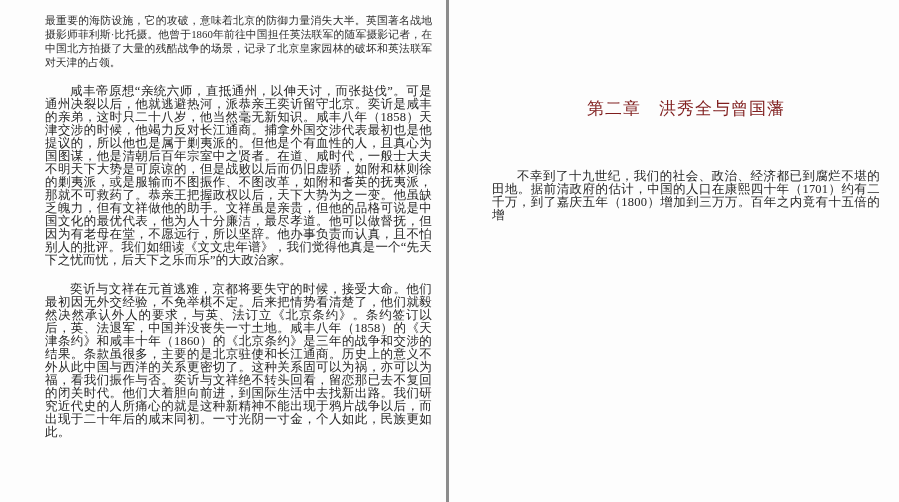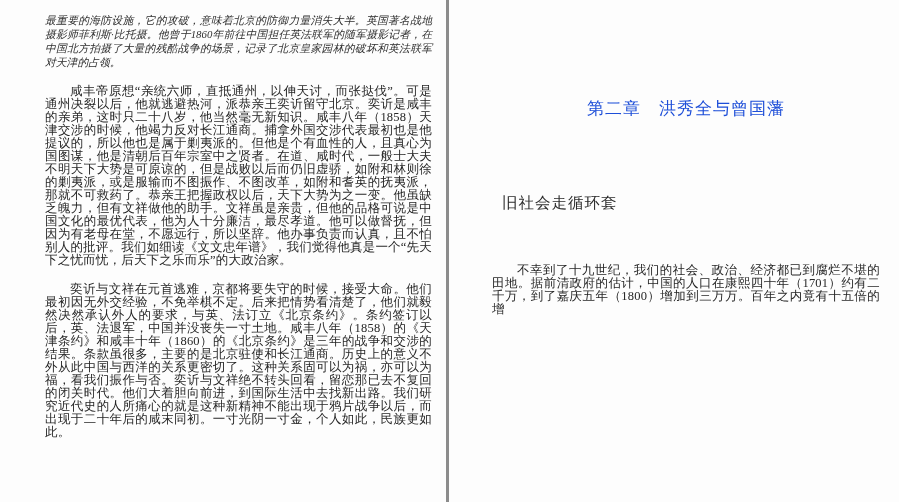--- a/index.html
+++ b/index.html
@@ -35,39 +35,38 @@
     left: 492px;
     top: 0;
     width: 388px;
   }
   .caption {
     margin: 0 0 3px 0;
     font-size: 10.8px;
     line-height: 14px;
     text-align: justify;
     color: #2e2e2e;
-    font-style: italic;
   }
   .body-para {
     margin: 16px 0 8px 0;
     font-size: 12.5px;
     line-height: 13px;
     text-align: justify;
     text-indent: 2em;
     letter-spacing: 0.2px;
   }
   .page-left .body-para:first-of-type { margin-top: 3px; }
   .chapter-title {
     margin: 99px 0 0 0;
     font-size: 17px;
     line-height: 19px;
     font-weight: normal;
     text-align: center;
     letter-spacing: 1px;
-    color: #1d4ed8;
+    color: #7f1d1d;
   }
   .section-heading {
     margin: 76px 0 0 10px;
     font-size: 15.5px;
     line-height: 18px;
     font-weight: normal;
     letter-spacing: 1px;
     color: #2b2b2b;
   }
   .page-right .body-para:first-of-type { margin-top: 52px; }
@@ -81,17 +80,16 @@
   <div class="page-left">
     <p class="caption">最重要的海防设施，它的攻破，意味着北京的防御力量消失大半。英国著名战地摄影师菲利斯·比托摄。他曾于1860年前往中国担任英法联军的随军摄影记者，在中国北方拍摄了大量的残酷战争的场景，记录了北京皇家园林的破坏和英法联军对天津的占领。</p>
     <p class="body-para">咸丰帝原想“亲统六师，直抵通州，以伸天讨，而张挞伐”。可是通州决裂以后，他就逃避热河，派恭亲王奕䜣留守北京。奕䜣是咸丰的亲弟，这时只二十八岁，他当然毫无新知识。咸丰八年（1858）天津交涉的时候，他竭力反对长江通商。捕拿外国交涉代表最初也是他提议的，所以他也是属于剿夷派的。但他是个有血性的人，且真心为国图谋，他是清朝后百年宗室中之贤者。在道、咸时代，一般士大夫不明天下大势是可原谅的，但是战败以后而仍旧虚骄，如附和林则徐的剿夷派，或是服输而不图振作、不图改革，如附和耆英的抚夷派，那就不可救药了。恭亲王把握政权以后，天下大势为之一变。他虽缺乏魄力，但有文祥做他的助手。文祥虽是亲贵，但他的品格可说是中国文化的最优代表，他为人十分廉洁，最尽孝道。他可以做督抚，但因为有老母在堂，不愿远行，所以坚辞。他办事负责而认真，且不怕别人的批评。我们如细读《文文忠年谱》，我们觉得他真是一个“先天下之忧而忧，后天下之乐而乐”的大政治家。</p>
     <p class="body-para">奕䜣与文祥在元首逃难，京都将要失守的时候，接受大命。他们最初因无外交经验，不免举棋不定。后来把情势看清楚了，他们就毅然决然承认外人的要求，与英、法订立《北京条约》。条约签订以后，英、法退军，中国并没丧失一寸土地。咸丰八年（1858）的《天津条约》和咸丰十年（1860）的《北京条约》是三年的战争和交涉的结果。条款虽很多，主要的是北京驻使和长江通商。历史上的意义不外从此中国与西洋的关系更密切了。这种关系固可以为祸，亦可以为福，看我们振作与否。奕䜣与文祥绝不转头回看，留恋那已去不复回的闭关时代。他们大着胆向前进，到国际生活中去找新出路。我们研究近代史的人所痛心的就是这种新精神不能出现于鸦片战争以后，而出现于二十年后的咸末同初。一寸光阴一寸金，个人如此，民族更如此。</p>
   </div>
 
   <div class="page-divider"></div>
 
   <div class="page-right">
     <h1 class="chapter-title">第二章　洪秀全与曾国藩</h1>
-    <h2 class="section-heading">旧社会走循环套</h2>
     <p class="body-para">不幸到了十九世纪，我们的社会、政治、经济都已到腐烂不堪的田地。据前清政府的估计，中国的人口在康熙四十年（1701）约有二千万，到了嘉庆五年（1800）增加到三万万。百年之内竟有十五倍的增</p>
   </div>
 
 </div>
 
 </body></html>

